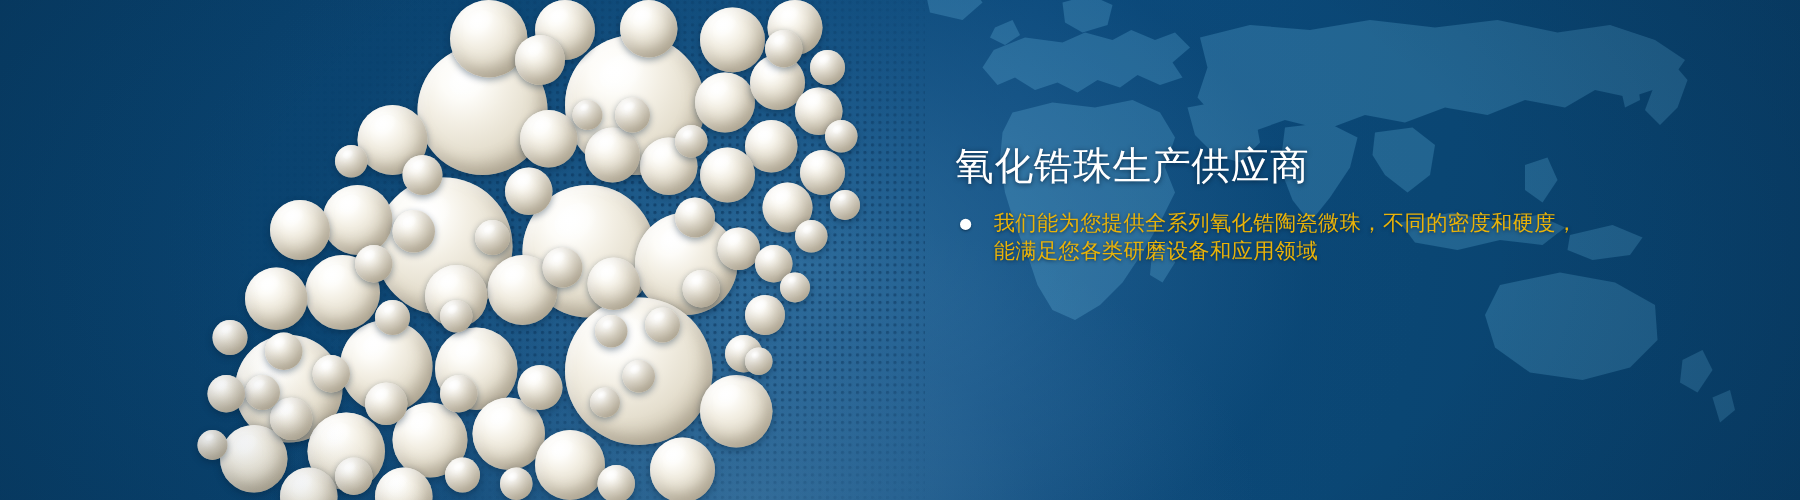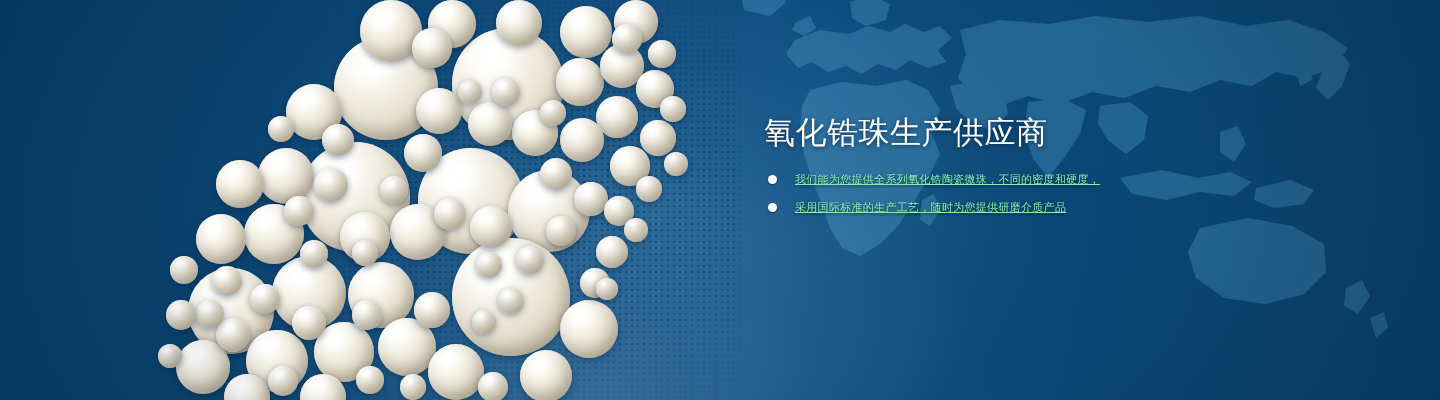--- a/index.html
+++ b/index.html
@@ -129,26 +129,25 @@
     top: 168px;
     left: 4px;
     margin: 0;
     padding: 0;
     list-style: none;
   }
   .bullet {
     position: relative;
     padding-left: 27px;
     margin-bottom: 6px;
-    color: #86efac;
-    font-size: 11px;
+    color: #eab308;
+    font-size: 17px;
     line-height: 22px;
     letter-spacing: 0.3px;
     text-shadow: 0 1px 3px rgba(2,26,48,0.7);
-    text-decoration: underline;
   }
   .bullet:last-child { margin-bottom: 0; }
   .bullet .dot {
     position: absolute;
     left: 0;
     top: 7px;
     width: 9px;
     height: 9px;
     border-radius: 50%;
     background: #ffffff;
@@ -299,24 +298,21 @@
 
   <div class="content">
 
     <h1 class="headline">氧化锆珠生产供应商</h1>
 
     <ul class="bullets">
 
       <li class="bullet">
         <span class="dot"></span>
         <span class="line">我们能为您提供全系列氧化锆陶瓷微珠，不同的密度和硬度，</span>
+        <span class="line">能满足您各类研磨设备和应用领域</span>
       </li>
 
 
-      <li class="bullet">
-        <span class="dot"></span>
-        <span class="line">采用国际标准的生产工艺，随时为您提供研磨介质产品</span>
-      </li>
 
     </ul>
   </div>
 
 </div>
 
 </body></html>

